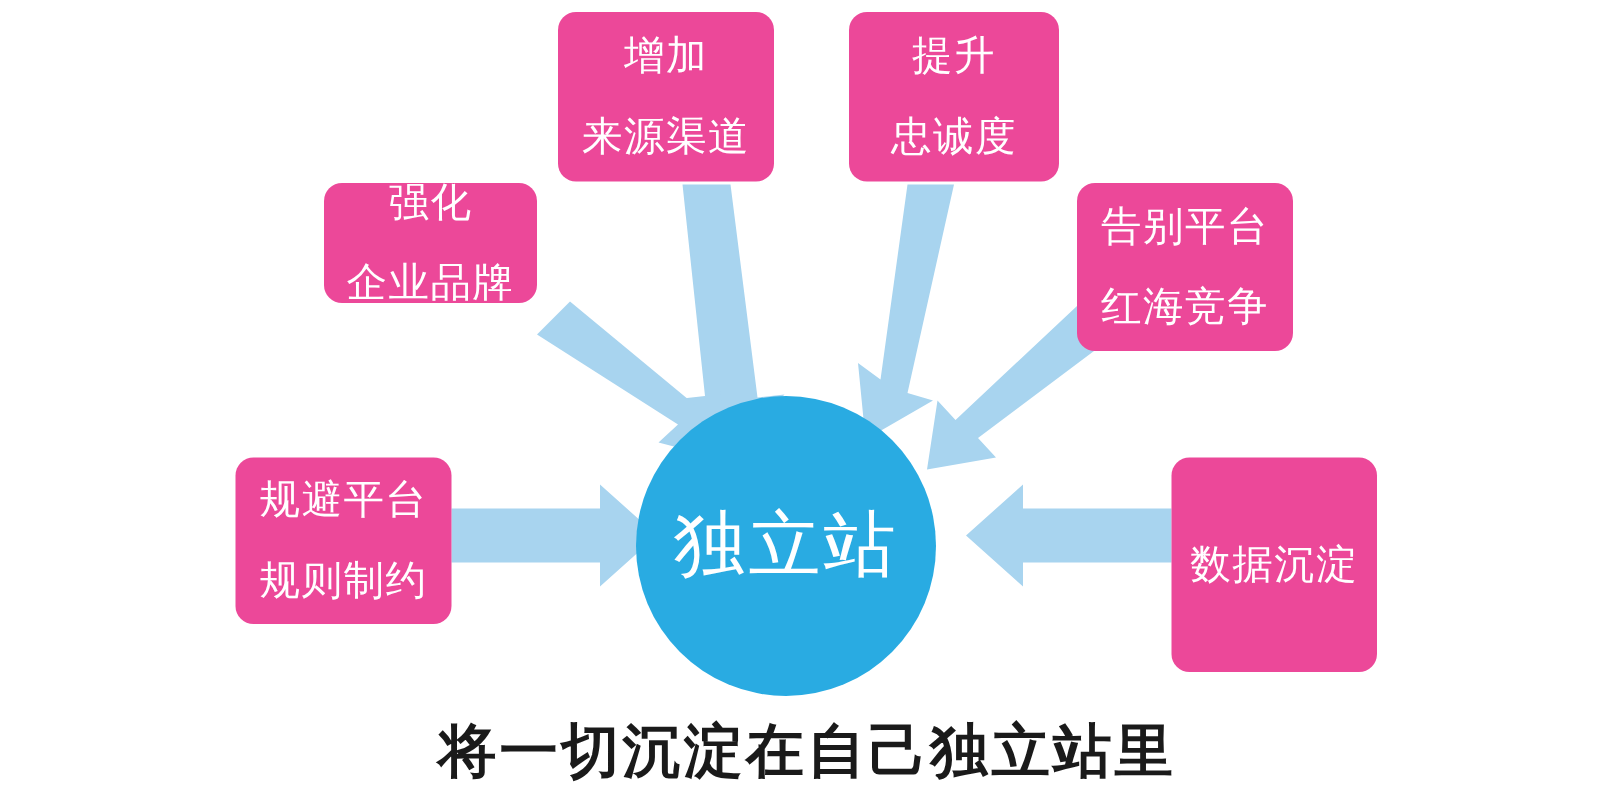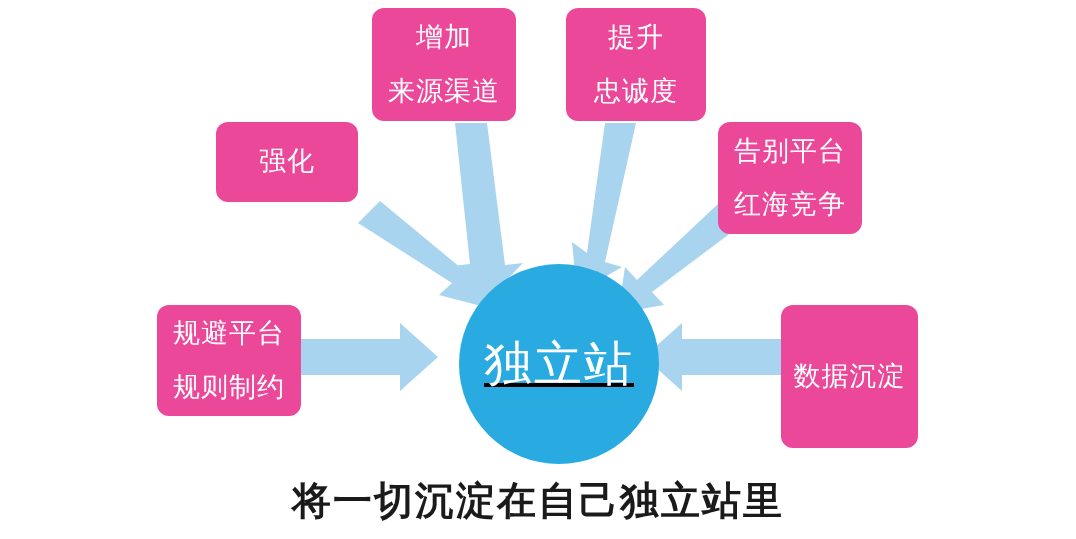--- a/index.html
+++ b/index.html
@@ -66,30 +66,29 @@
   #box-top-right    { left: 566px; top: 8px;   width: 140px; height: 113px; }
   #box-upper-left   { left: 216px; top: 122px; width: 142px; height: 80px; }
   #box-upper-right  { left: 718px; top: 122px; width: 144px; height: 112px; }
   #box-left         { left: 157px; top: 305px; width: 144px; height: 111px; }
   #box-right        { left: 781px; top: 305px; width: 137px; height: 143px; }
 
   
   #center-circle {
     position: absolute;
     z-index: 2;
-    left: 459px;
+    left: 424px;
     top: 264px;
     width: 200px;
     height: 200px;
     border-radius: 50%;
     background: #29abe2;
     display: flex;
     align-items: center;
     justify-content: center;
-    text-decoration: underline;
   }
   #center-circle .circle-label {
     color: #ffffff;
     font-size: 48px;
     letter-spacing: 2px;
     white-space: nowrap;
     line-height: 1;
   }
 
   
@@ -148,20 +147,21 @@
     <span class="line">来源渠道</span>
   </div>
 
   <div class="node-box" id="box-top-right">
     <span class="line">提升</span>
     <span class="line">忠诚度</span>
   </div>
 
   <div class="node-box" id="box-upper-left">
     <span class="line">强化</span>
+    <span class="line">企业品牌</span>
   </div>
 
   <div class="node-box" id="box-upper-right">
     <span class="line">告别平台</span>
     <span class="line">红海竞争</span>
   </div>
 
   <div class="node-box" id="box-left">
     <span class="line">规避平台</span>
     <span class="line">规则制约</span>

